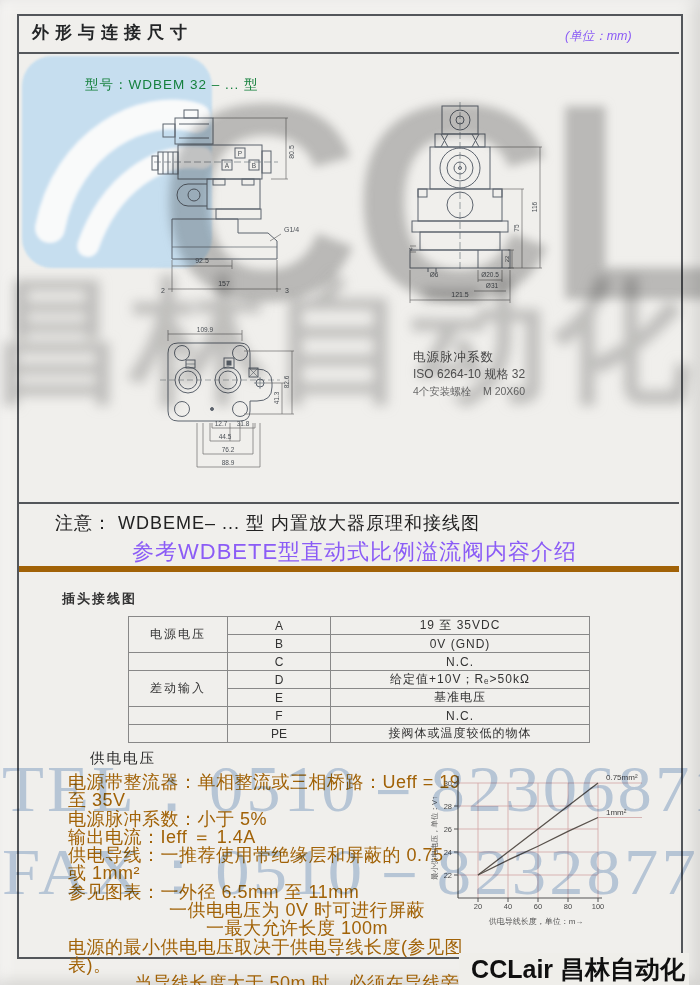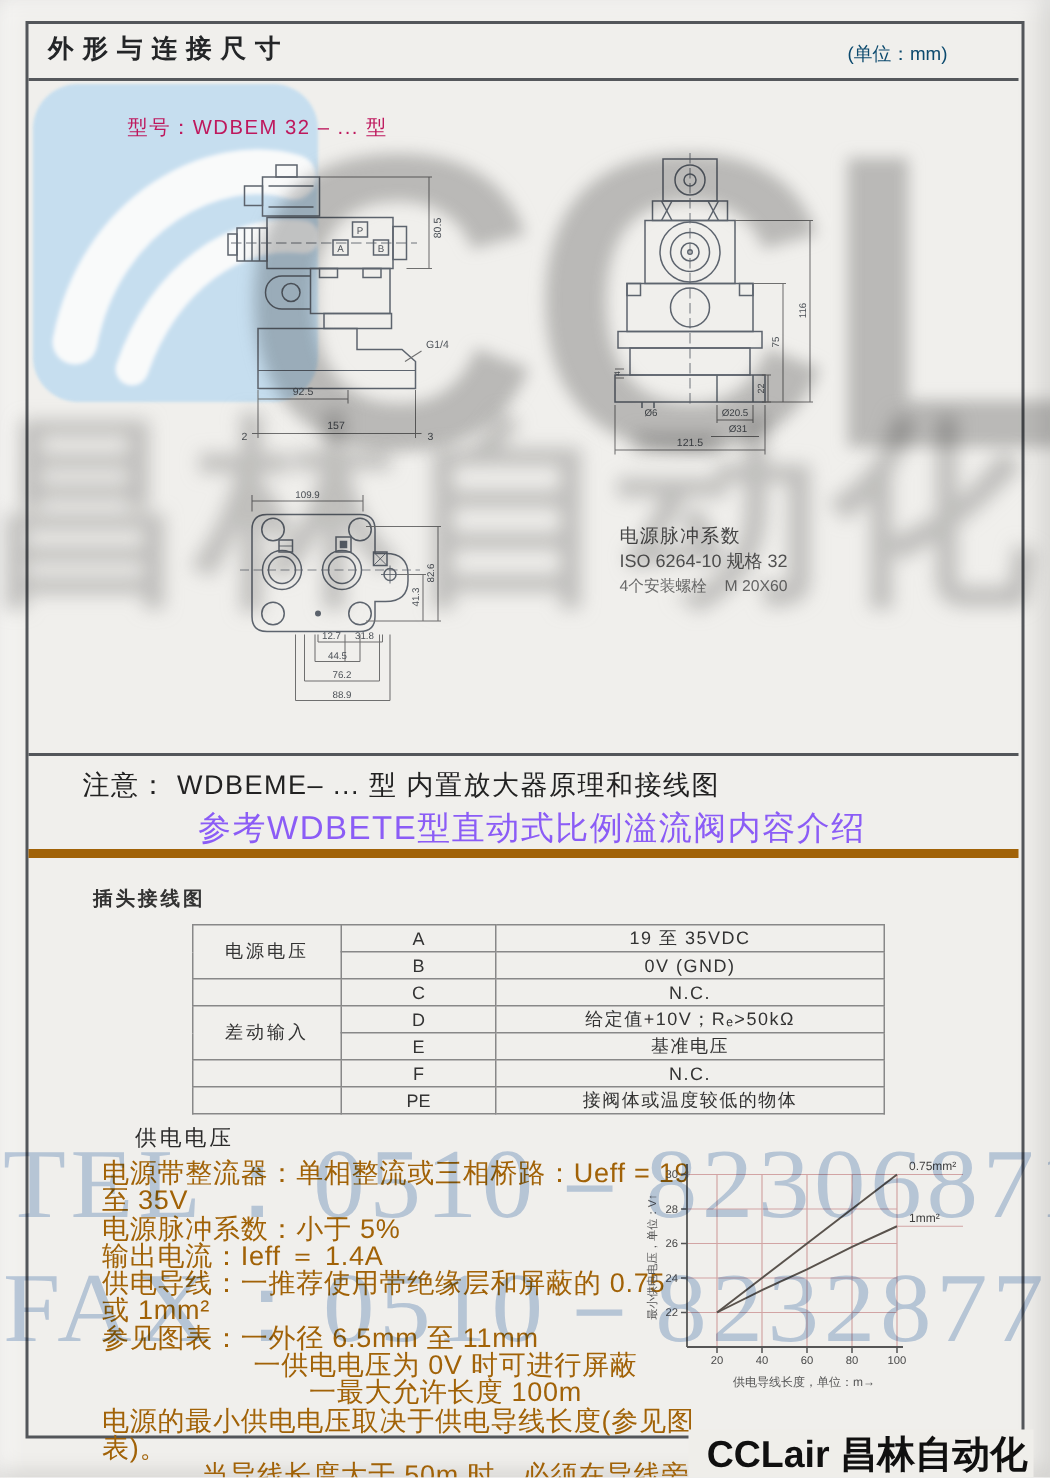--- a/index.html
+++ b/index.html
@@ -9,22 +9,22 @@
     overflow:hidden;
     font-family:"Liberation Sans",sans-serif;
     color:#2f2f2f;
     box-shadow:inset -10px 0 14px rgba(0,0,0,.07), inset 0 -8px 12px rgba(0,0,0,.05), inset 6px 6px 14px rgba(255,255,255,.5);
   }
   .abs{position:absolute;}
   
   .frame{left:17px;top:14px;width:662px;height:941px;border:2px solid #53565a;z-index:2;}
   .hrule{left:19px;top:52px;width:660px;border-top:2px solid #55585c;z-index:2;}
   .header-title{left:32px;top:21px;font-size:17px;font-weight:bold;letter-spacing:6px;color:#232527;z-index:2;}
-  .unit-note{left:565px;top:28px;font-size:12.5px;color:#0c4a6e;z-index:2;}
-  .model-label{left:85px;top:76px;font-size:13.5px;color:#be185d;letter-spacing:1px;z-index:2;}
+  .unit-note{left:565px;top:28px;font-size:12.5px;color:#8b5cf6;z-index:2;font-style:italic;}
+  .model-label{left:85px;top:76px;font-size:13.5px;color:#15803d;letter-spacing:1px;z-index:2;}
   
   svg.draw{z-index:2;}
   svg.draw text{font-family:"Liberation Sans",sans-serif;fill:#4c5157;}
   .mount-note{left:413px;top:349px;z-index:2;line-height:17px;}
   .mount-note .m1{font-size:12.5px;color:#474747;letter-spacing:1px;}
   .mount-note .m2{font-size:12px;color:#555;}
   .mount-note .m3{font-size:10.5px;color:#6a6a6a;white-space:pre;}
   .port-note{left:308px;top:429px;z-index:2;font-size:11.5px;color:#4f4f4f;line-height:17px;white-space:pre;}
   
   .notice{left:19px;top:502px;width:660px;height:62px;border-top:2px solid #53565a;border-bottom:6px solid #a16207;z-index:2;}

